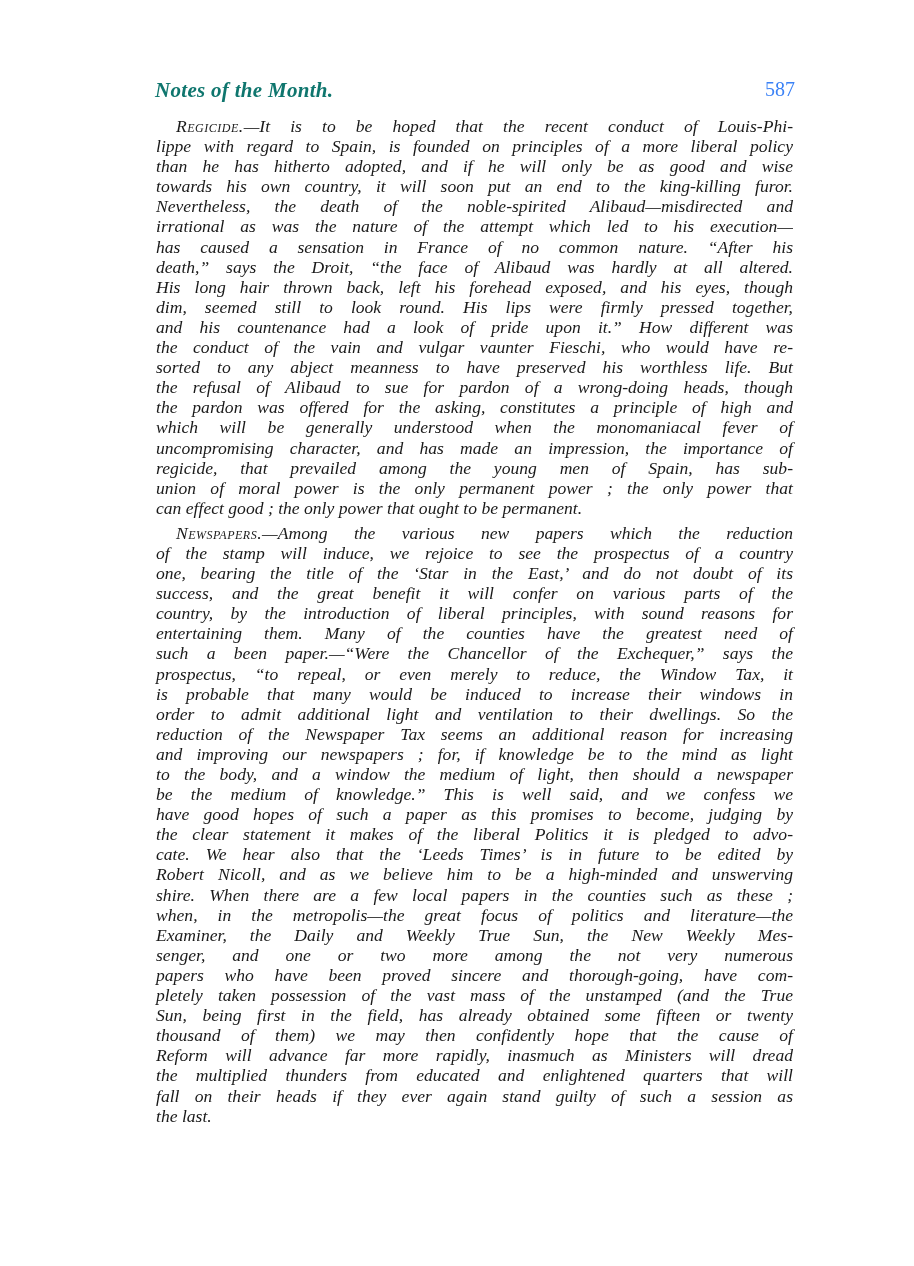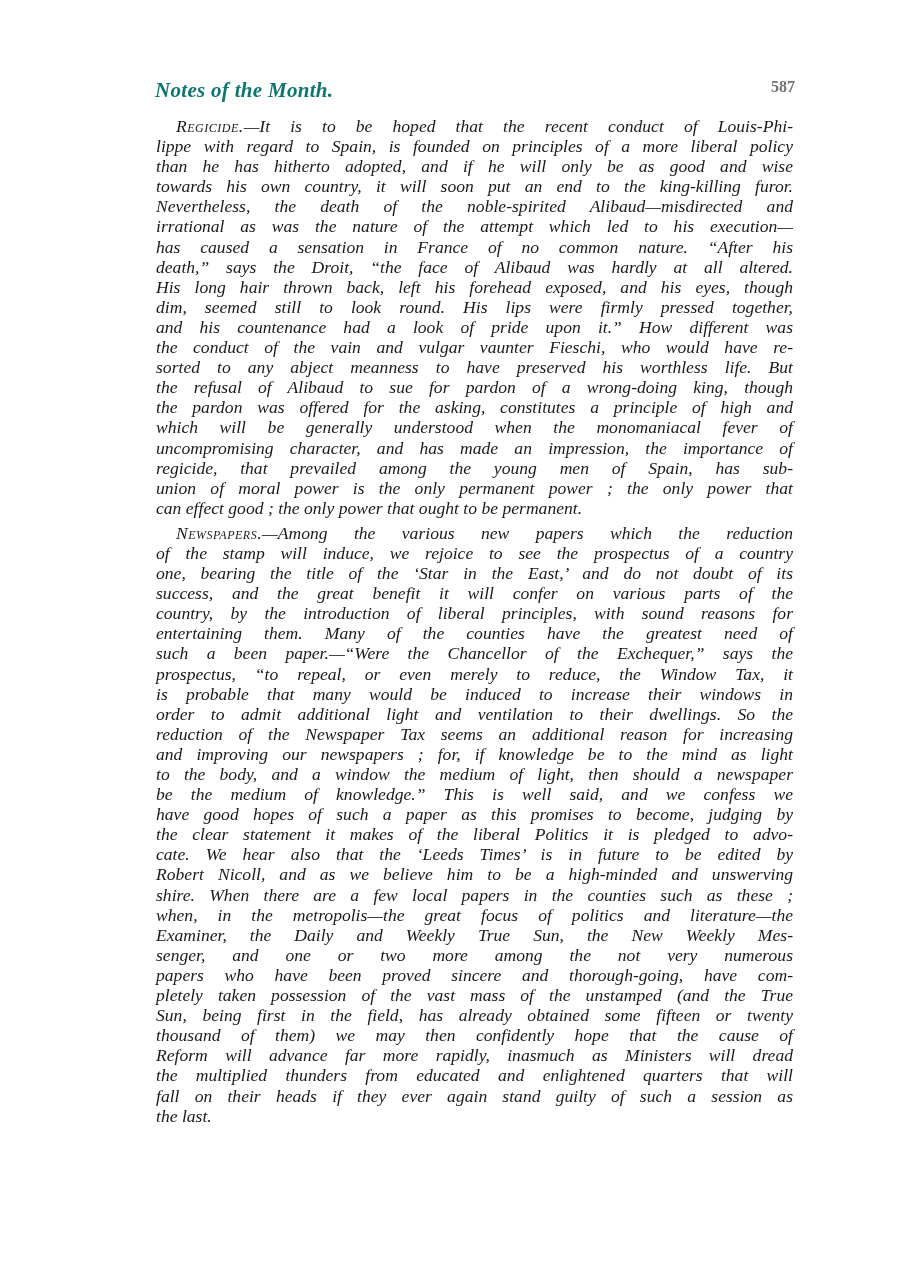--- a/index.html
+++ b/index.html
@@ -37,23 +37,23 @@
       font-style: italic;
       font-weight: bold;
       font-size: 21px;
       letter-spacing: 0.3px;
       color: #0f766e;
     }
     .page-number {
       position: absolute;
       right: 0;
       top: 0;
-      font-weight: bold;
-      font-size: 16px;
-      color: #737373;
+      font-weight: normal;
+      font-size: 20px;
+      color: #3b82f6;
     }
     .body-text {
       position: absolute;
       left: 156px;
       top: 116px;
       width: 637px;
       font-size: 17.6px;
       line-height: 20.1px;
     }
     .para {
@@ -101,21 +101,21 @@
       <span class="line">towards his own country, it will soon put an end to the king-killing furor.</span>
       <span class="line">Nevertheless, the death of the noble-spirited Alibaud—misdirected and</span>
       <span class="line">irrational as was the nature of the attempt which led to his execution—</span>
       <span class="line">has caused a sensation in France of no common nature. “After his</span>
       <span class="line">death,” says the Droit, “the face of Alibaud was hardly at all altered.</span>
       <span class="line">His long hair thrown back, left his forehead exposed, and his eyes, though</span>
       <span class="line">dim, seemed still to look round. His lips were firmly pressed together,</span>
       <span class="line">and his countenance had a look of pride upon it.” How different was</span>
       <span class="line">the conduct of the vain and vulgar vaunter Fieschi, who would have re-</span>
       <span class="line">sorted to any abject meanness to have preserved his worthless life. But</span>
-      <span class="line">the refusal of Alibaud to sue for pardon of a wrong-doing king, though</span>
+      <span class="line">the refusal of Alibaud to sue for pardon of a wrong-doing heads, though</span>
       <span class="line">the pardon was offered for the asking, constitutes a principle of high and</span>
       <span class="line">which will be generally understood when the monomaniacal fever of</span>
       <span class="line">uncompromising character, and has made an impression, the importance of</span>
       <span class="line">regicide, that prevailed among the young men of Spain, has sub-</span>
       <span class="line">union of moral power is the only permanent power ; the only power that</span>
       <span class="line last">can effect good ; the only power that ought to be permanent.</span>
     </div>
 
     <div class="para">
       <span class="line first"><span class="smallcaps">Newspapers.</span><span>—Among the various new papers which the reduction</span></span>

